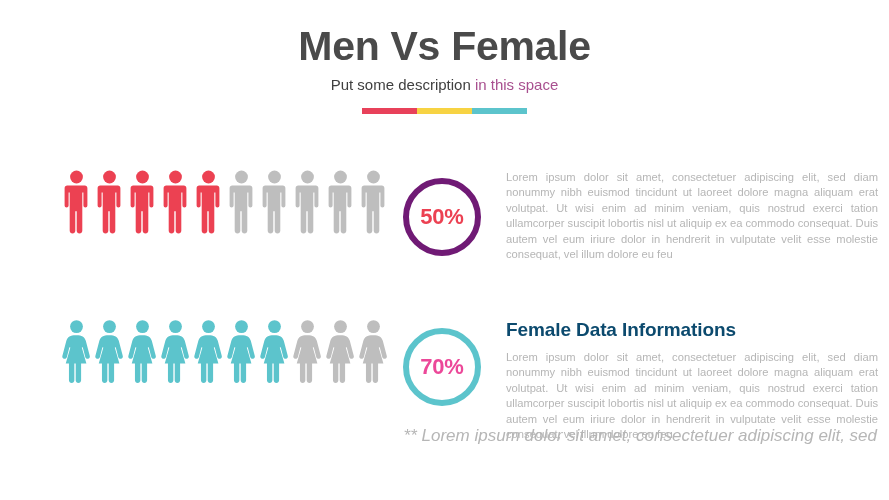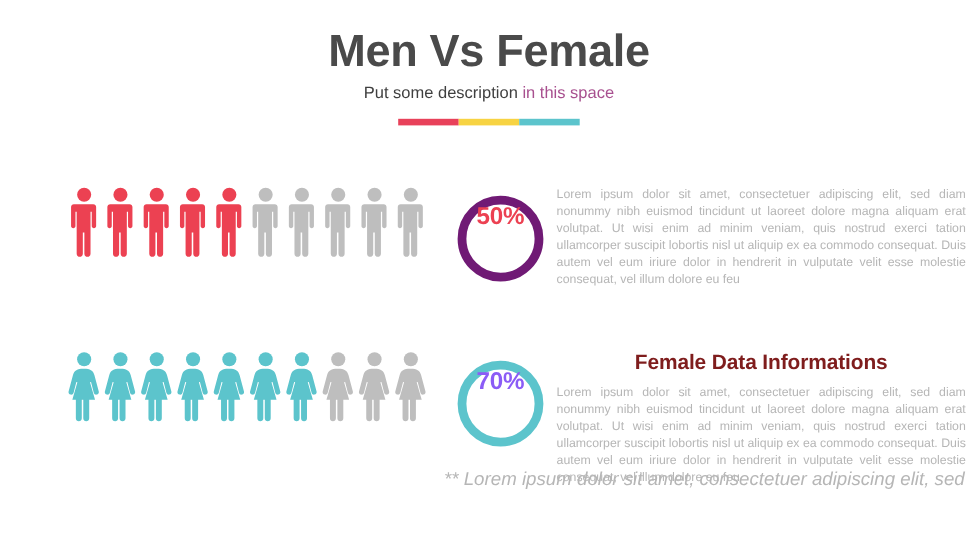--- a/index.html
+++ b/index.html
@@ -73,56 +73,56 @@
     height: 66px;
     position: relative;
     flex: 0 0 33px;
   }
   .person svg { display: block; width: 33px; height: 66px; }
 
   
   .gauge {
     position: absolute;
     top: 10px;
-    left: 416px;
+    left: 403px;
     width: 78px;
     height: 78px;
     border-radius: 50%;
-    border: 8px solid #701a75;
+    border: 6px solid #701a75;
     box-sizing: border-box;
     display: flex;
-    align-items: flex-start;
+    align-items: center;
     justify-content: center;
   }
   .gauge-value {
     font-size: 22px;
     font-weight: bold;
     line-height: 1;
     color: #ec4152;
     letter-spacing: -0.2px;
   }
   #row-female .gauge { border-color: #5cc4cc; }
-  #row-female .gauge-value { color: #8b5cf6; }
+  #row-female .gauge-value { color: #ec4899; }
 
   
   .textblock {
     position: absolute;
     left: 506px;
     top: 2px;
     width: 372px;
   }
   .section-heading {
     font-size: 19px;
     font-weight: bold;
     color: #ec4152;
     margin: 0 0 9px 0;
     line-height: 1.1;
     letter-spacing: -0.1px;
   }
-  #row-female .section-heading { color: #7f1d1d; text-align: center; }
+  #row-female .section-heading { color: #0c4a6e; }
   .section-body {
     font-size: 11.2px;
     line-height: 1.38;
     color: #b6b6b6;
     text-align: justify;
     margin: 0;
   }
 
   
   #footnote {

